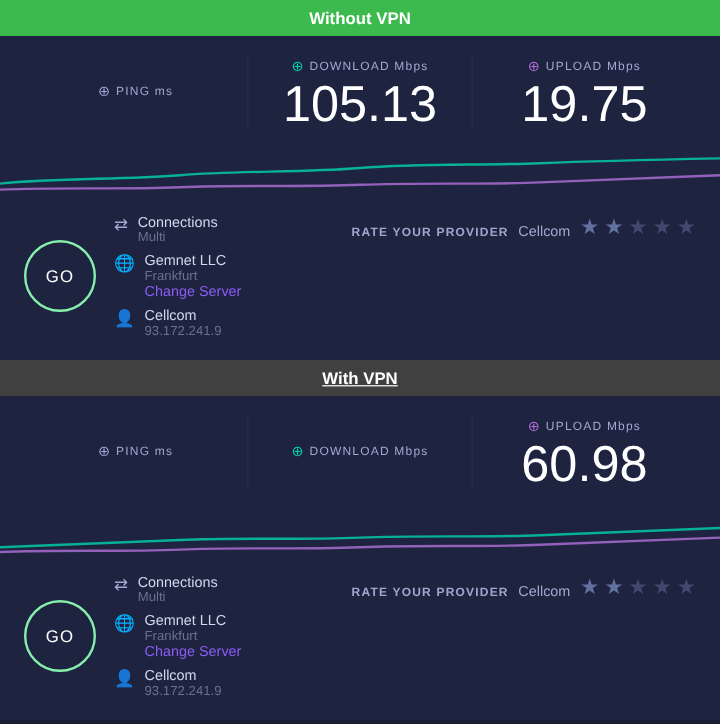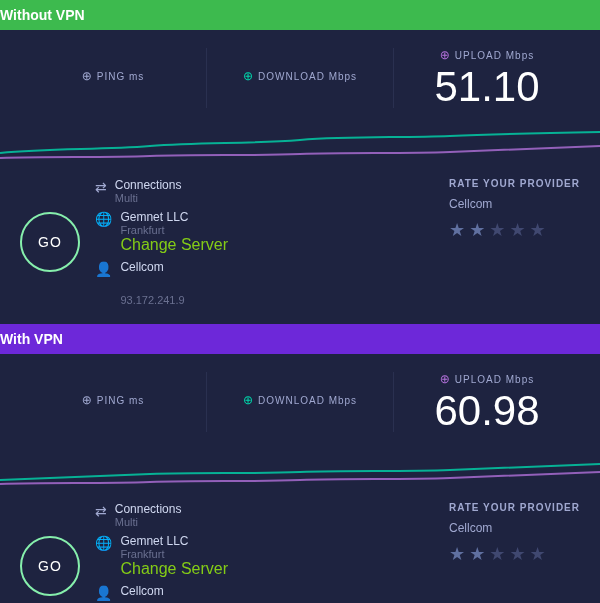--- a/index.html
+++ b/index.html
@@ -7,32 +7,33 @@
       width: 600px;
       height: 603px;
       background: #1a1f35;
       font-family: 'Arial', sans-serif;
       overflow: hidden;
     }
 
     .section-header {
       width: 100%;
       padding: 7px 0;
-      text-align: left;
+      text-align: center;
       font-size: 14px;
       font-weight: bold;
       color: #fff;
     }
 
     .section-header.no-vpn {
       background: #3dba4e;
     }
 
     .section-header.with-vpn {
-      background: #6d28d9;
+      background: #404040;
+      text-decoration: underline;
     }
 
     .speedtest-panel {
       background: #1e2340;
       padding: 0;
     }
 
     .metrics-row {
       display: flex;
       justify-content: space-around;
@@ -152,29 +153,28 @@
       color: #d0d8f0;
       font-weight: 500;
     }
 
     .server-row-subtitle {
       font-size: 11px;
       color: #6a7090;
     }
 
     .change-server-link {
-      font-size: 16px;
-      color: #84cc16;
+      font-size: 12px;
+      color: #8b5cf6;
       cursor: pointer;
     }
 
     .right-info {
       display: flex;
-      flex-direction: column;
-      align-items: flex-start;
+      align-items: flex-end;
       gap: 8px;
     }
 
     .rate-label {
       font-size: 10px;
       font-weight: bold;
       letter-spacing: 1px;
       color: #a0a8d0;
     }
 
@@ -193,21 +193,20 @@
       color: #404870;
     }
 
     .star.filled {
       color: #6070a0;
     }
 
     .ip-text {
       font-size: 11px;
       color: #6a7090;
-      margin-top: 20px;
     }
   </style>
 </head>
 <body>
 
 <div id="app">
     <div class="section-header no-vpn">Without VPN</div>
     <div class="speedtest-panel">
       <div class="metrics-row">
         <div class="metric">
@@ -215,28 +214,29 @@
       <span class="metric-icon ping-icon">⊕</span>
       <span class="metric-label">PING ms</span>
     </div>
   </div>
         <div class="metric-divider"></div>
         <div class="metric">
     <div class="metric-header">
       <span class="metric-icon download-icon">⊕</span>
       <span class="metric-label">DOWNLOAD Mbps</span>
     </div>
+    <div class="metric-value">105.13</div>
   </div>
         <div class="metric-divider"></div>
         <div class="metric">
     <div class="metric-header">
       <span class="metric-icon upload-icon">⊕</span>
       <span class="metric-label">UPLOAD Mbps</span>
     </div>
-    <div class="metric-value">51.10</div>
+    <div class="metric-value">19.75</div>
   </div>
       </div>
       <div class="chart-area">
     <svg viewBox="0 0 600 45" preserveAspectRatio="none">
       <path d="M0,35 C50,30 100,32 150,28 C200,24 250,26 300,22 C350,18 400,20 450,18 C500,16 550,15 600,14" fill="none" stroke="#00d4aa" stroke-width="2" opacity="0.8"></path>
       <path d="M0,40 C50,38 100,40 150,38 C200,36 250,38 300,36 C350,34 400,36 450,34 C500,32 550,30 600,28" fill="none" stroke="#b06fd8" stroke-width="2" opacity="0.8"></path>
     </svg>
   </div>
       <div class="info-row">
         <div class="left-info">

